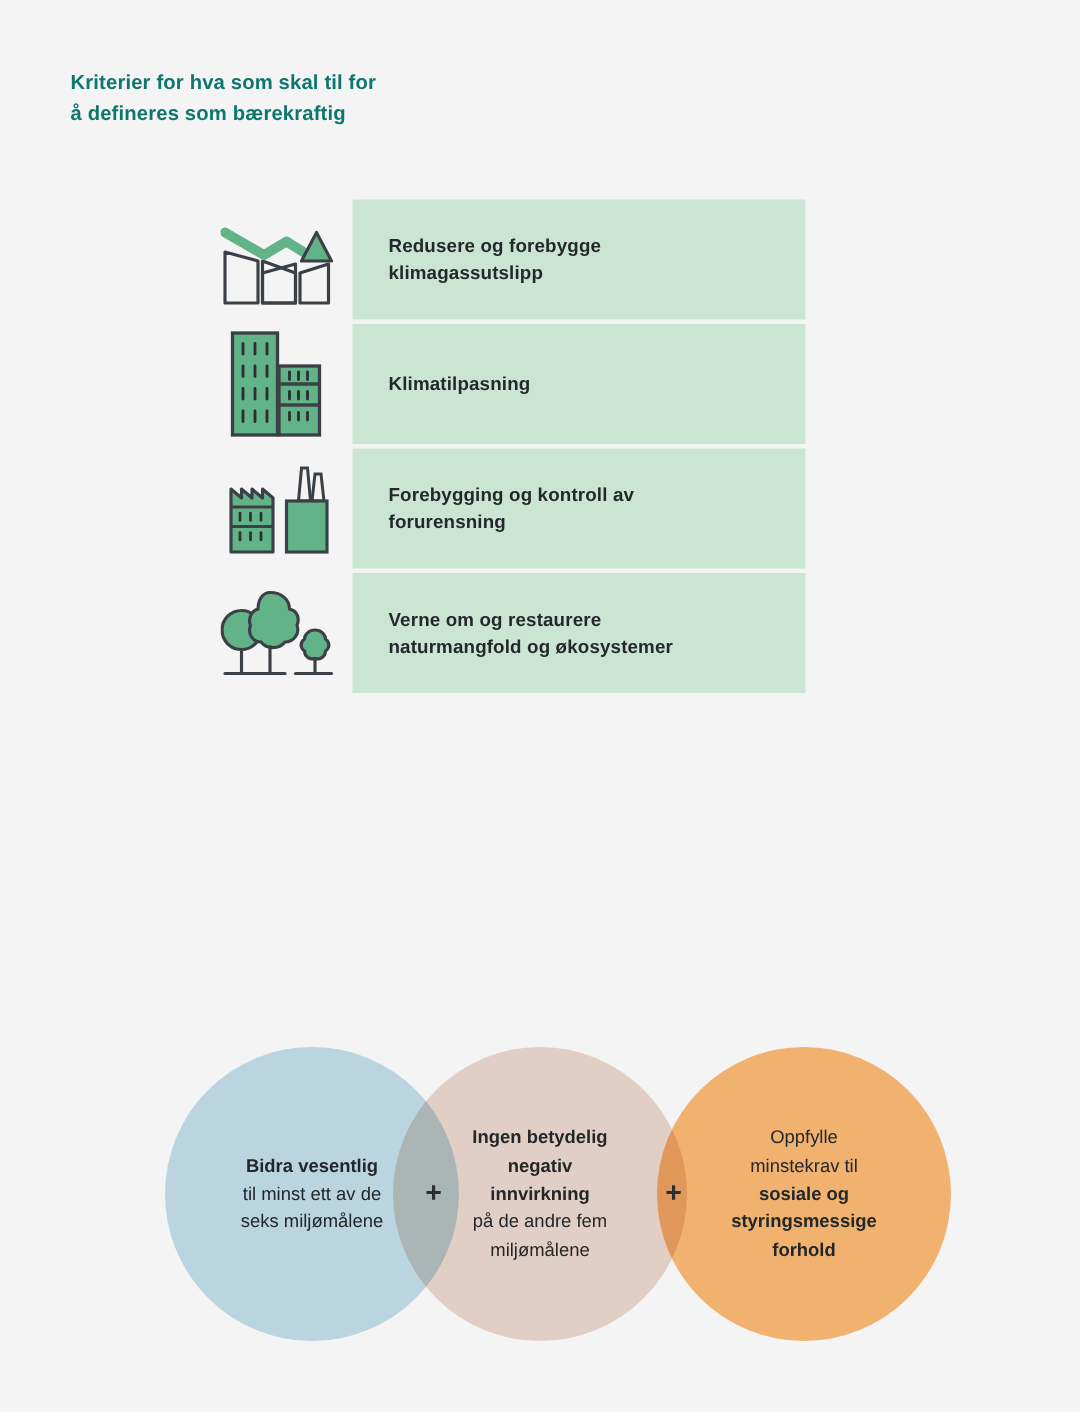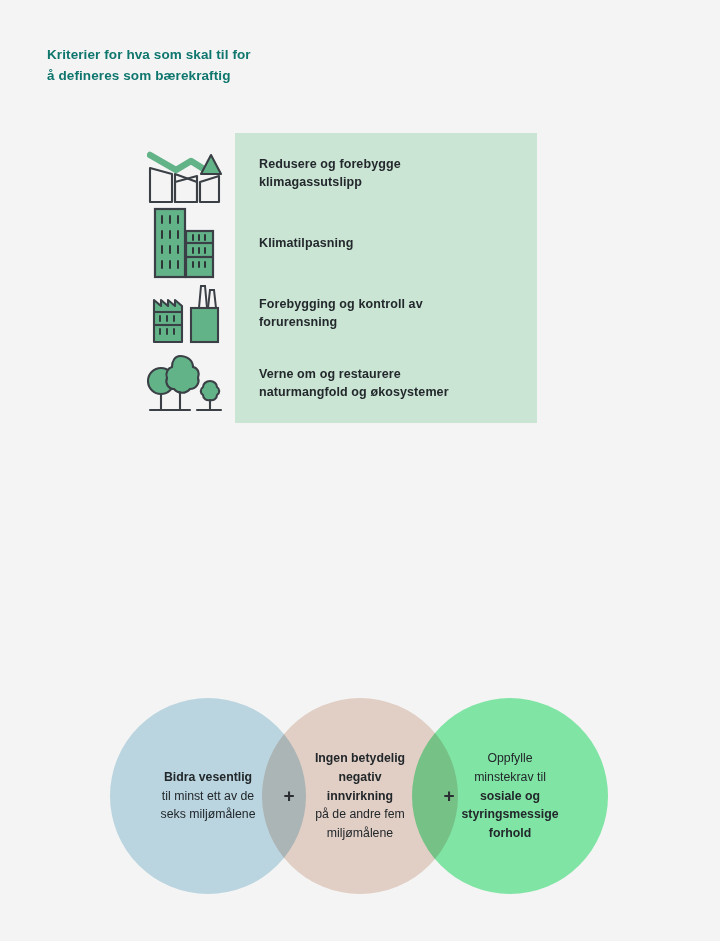--- a/index.html
+++ b/index.html
@@ -33,21 +33,21 @@
   
   .criteria {
     position: absolute;
     left: 0;
     top: 133px;
     width: 720px;
   }
   .crit-row {
     position: relative;
     height: 70px;
-    margin-bottom: 0;
+    margin-bottom: 13px;
   }
   .crit-icon {
     position: absolute;
     left: 145px;
     top: 0;
     width: 80px;
     height: 80px;
     display: flex;
     align-items: center;
     justify-content: center;
@@ -94,21 +94,21 @@
   .circle-inner {
     width: 140px;
     text-align: center;
     font-size: 12.3px;
     line-height: 1.52;
     color: #23282c;
   }
   .circle-inner b { font-weight: bold; }
   .c-blue  { left: 110px; background: #c3dfea; }
   .c-peach { left: 262px; background: #ecd9cf; }
-  .c-green { left: 412px; background: #86efac; }
+  .c-green { left: 438px; background: #fdba74; }
 
   .plus {
     position: absolute;
     top: 88px;
     width: 20px;
     height: 20px;
     font-size: 19px;
     font-weight: bold;
     line-height: 20px;
     text-align: center;

